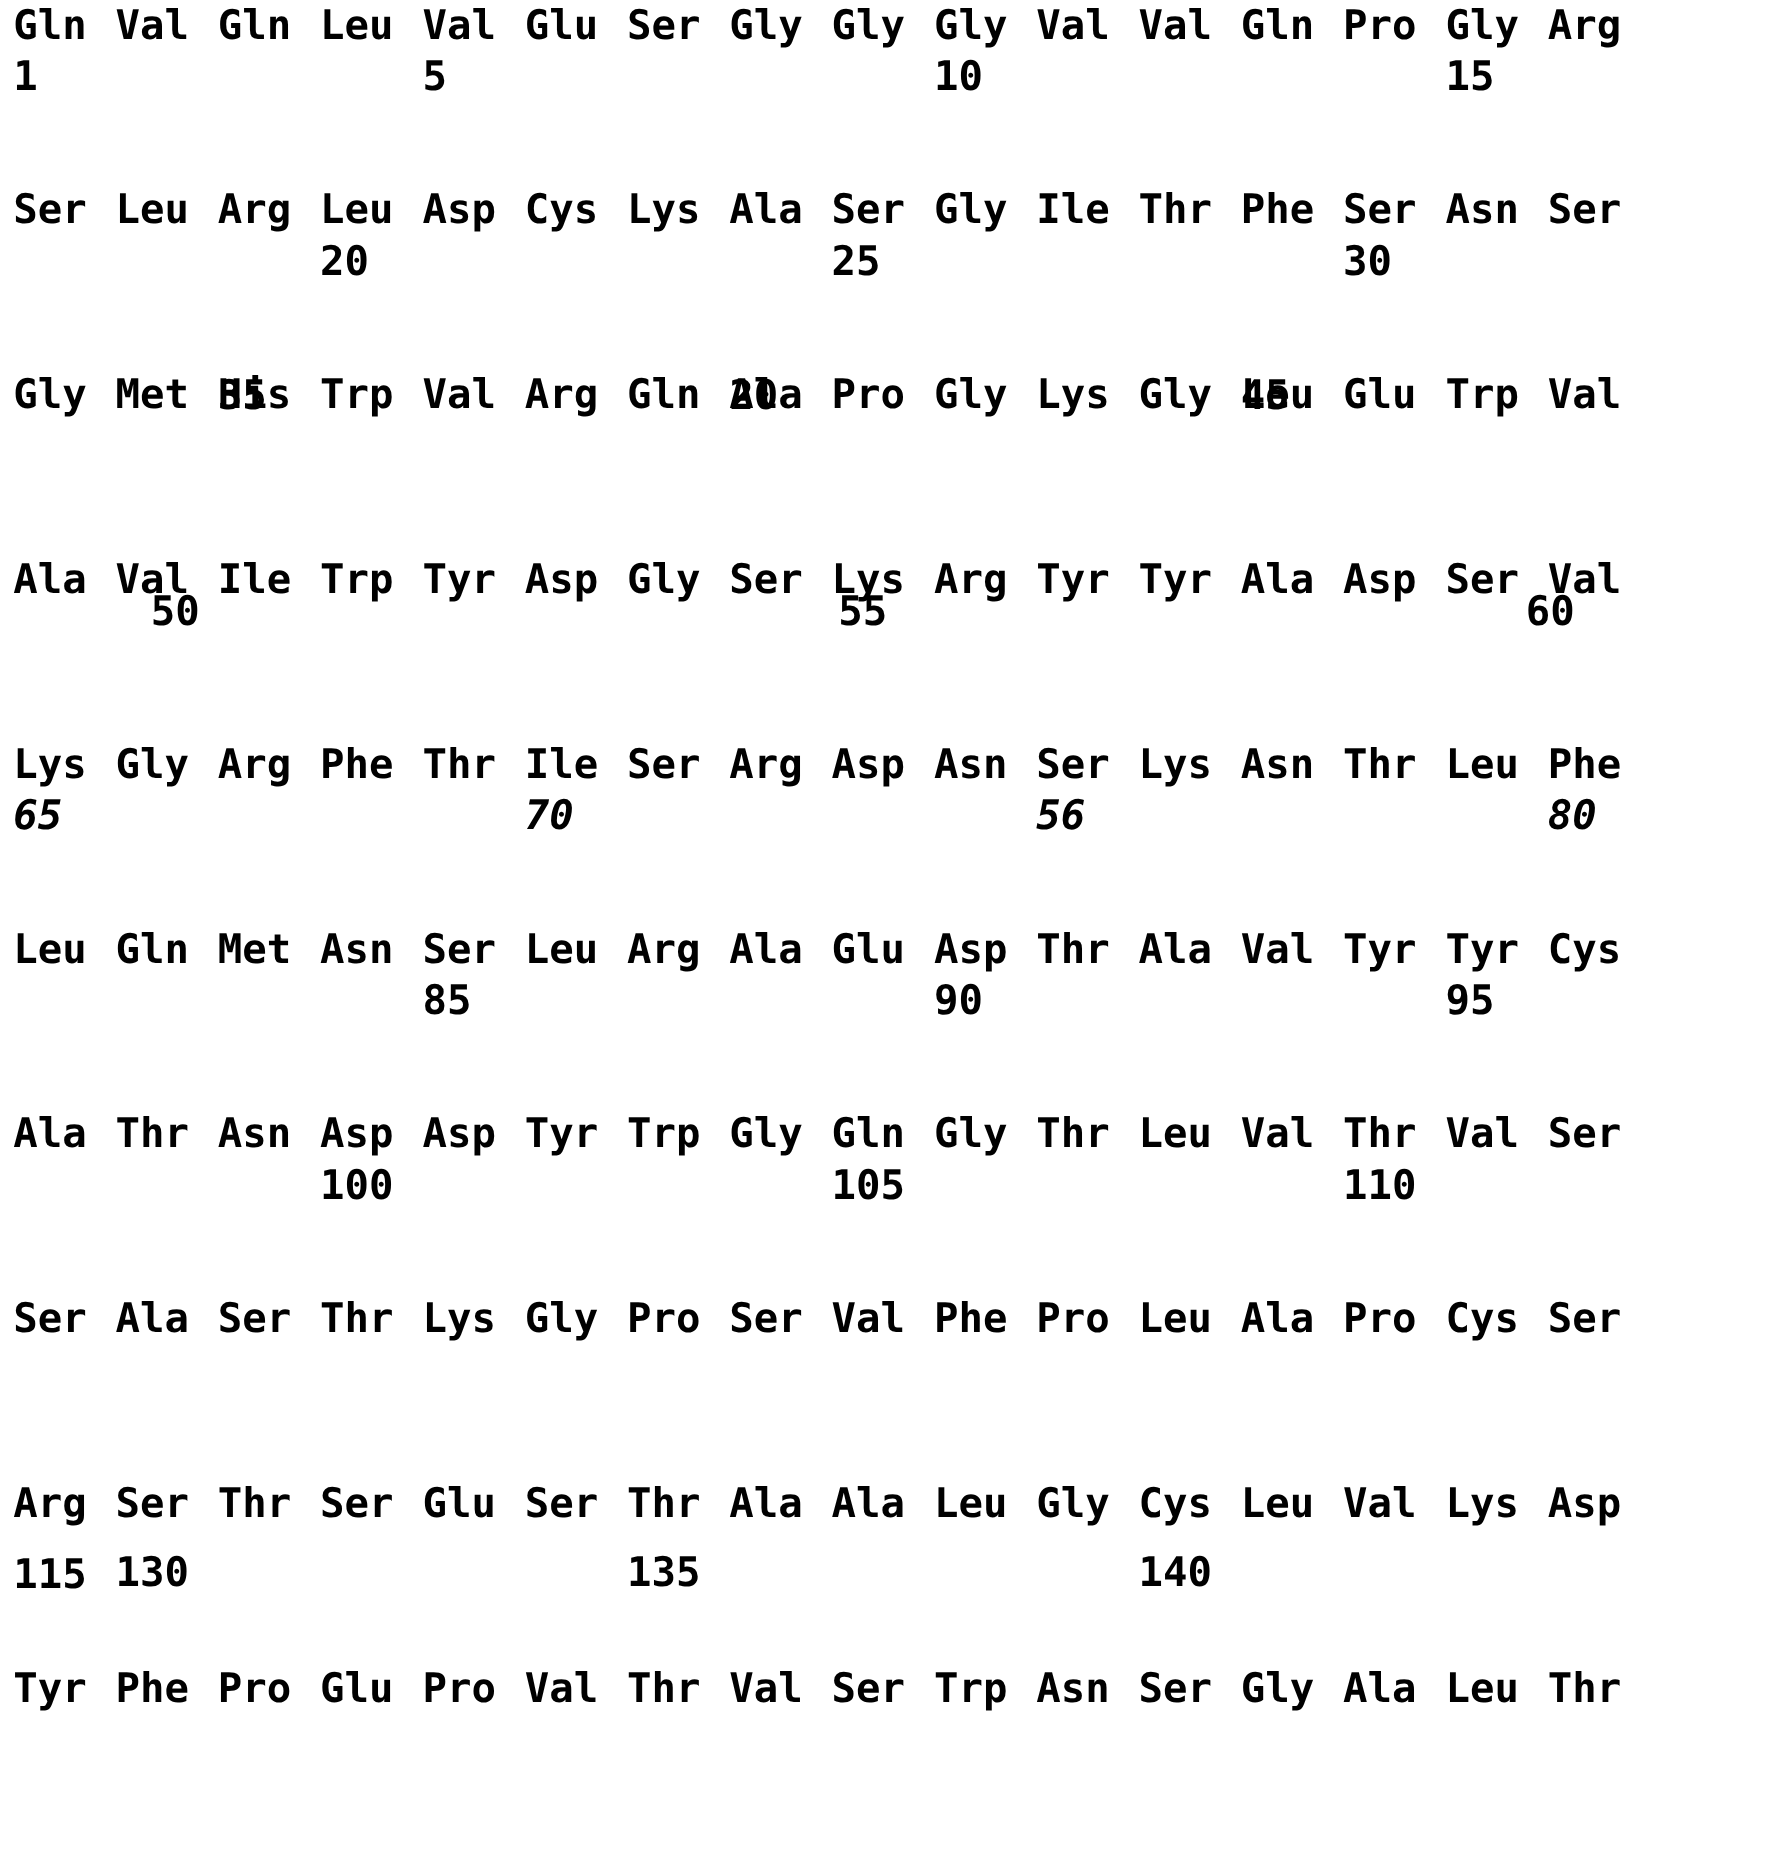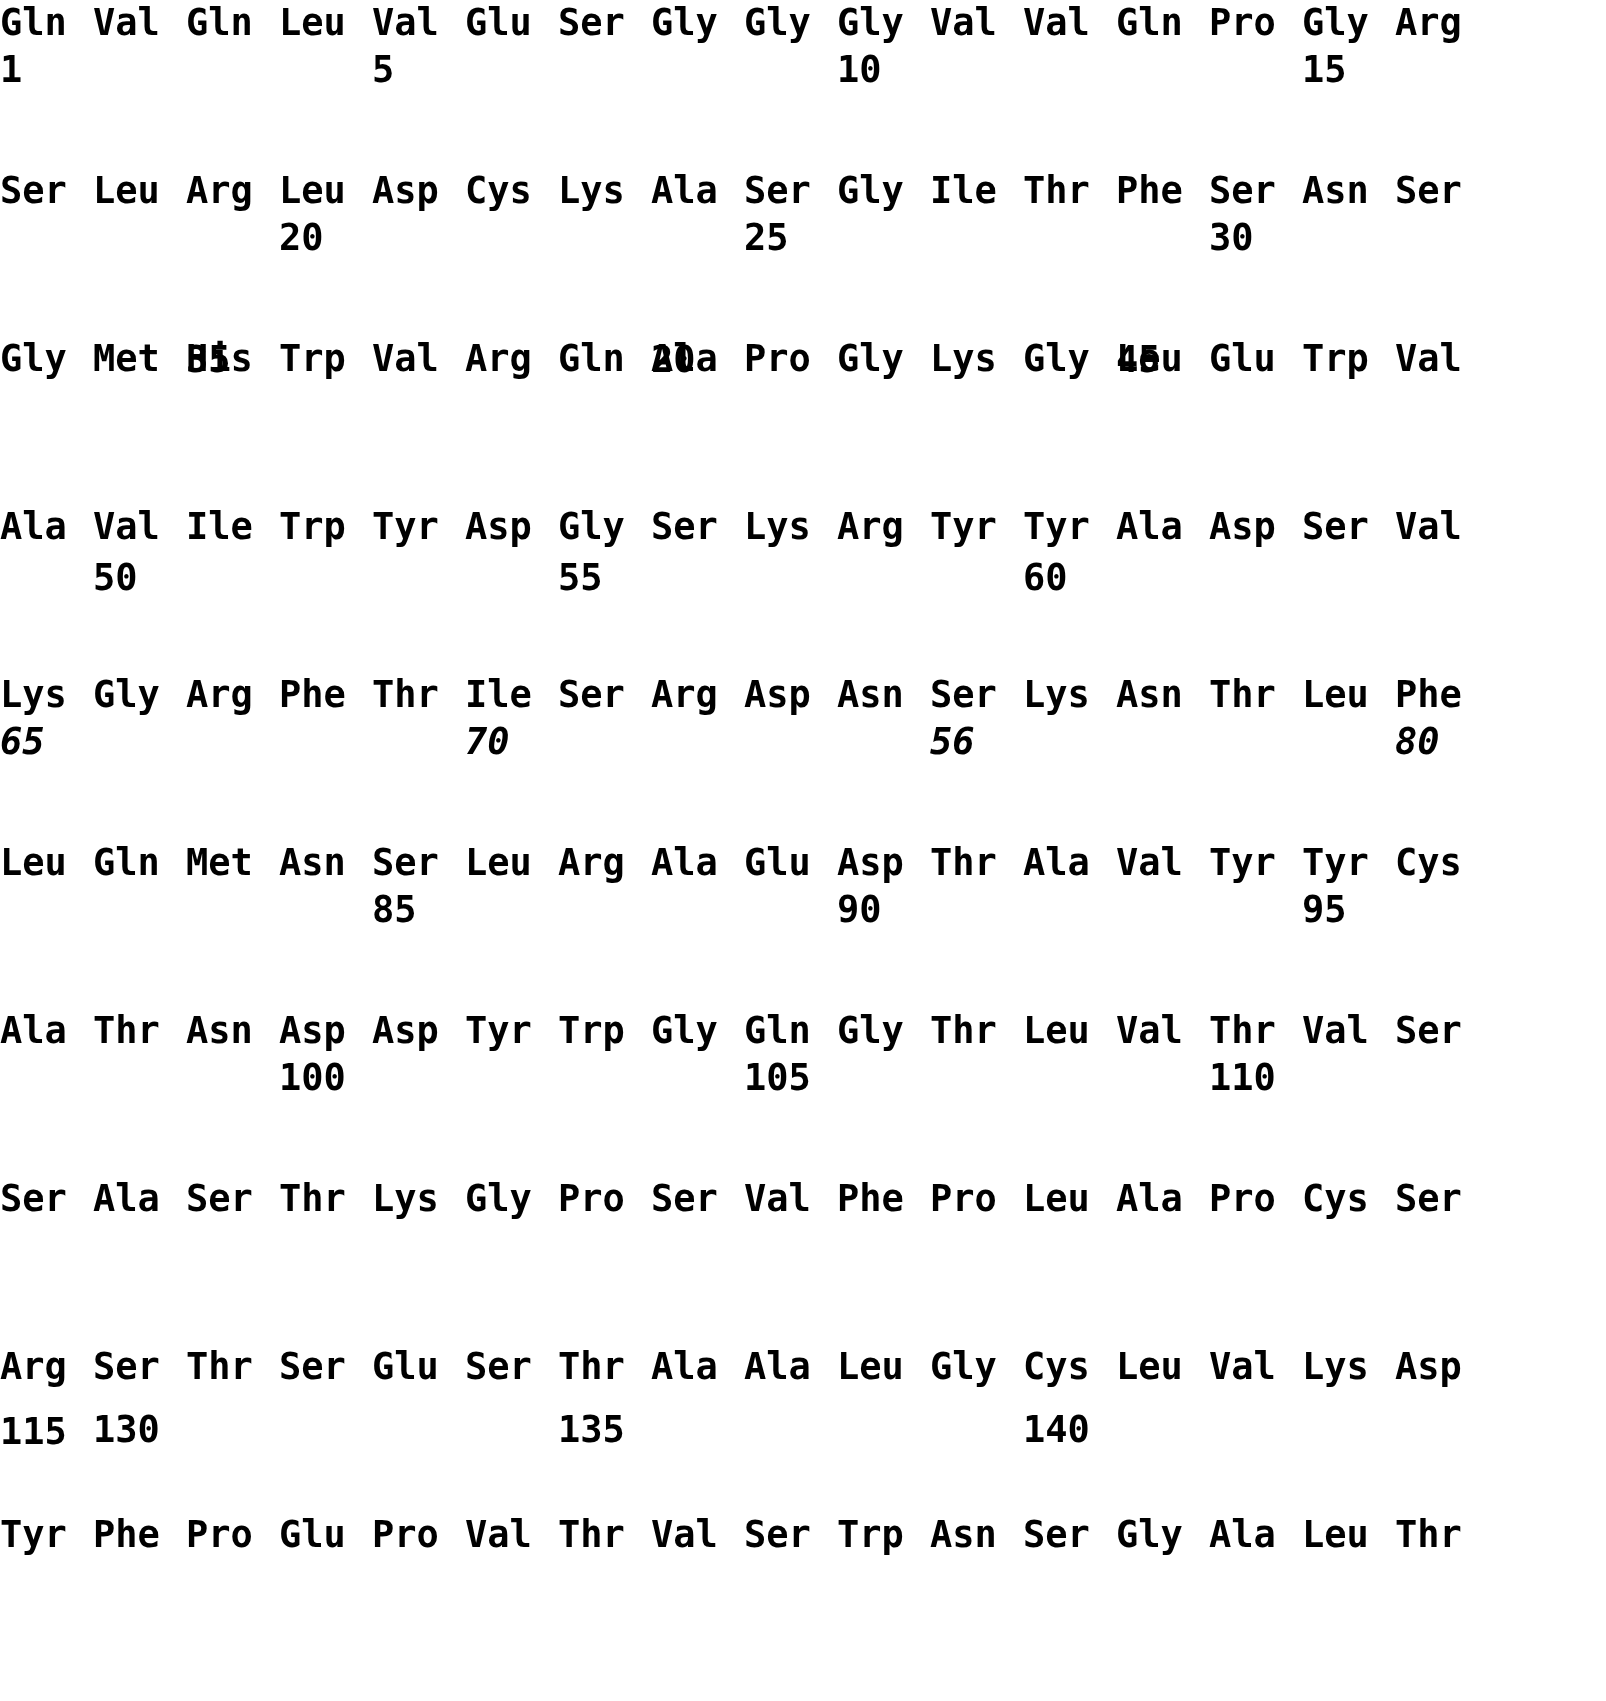--- a/index.html
+++ b/index.html
@@ -8,21 +8,21 @@
     background: #ffffff;
   }
   body {
     width: 1606px;
     height: 1701px;
     font-family: "DejaVu Sans Mono", "Liberation Mono", monospace;
     color: #000000;
     overflow: hidden;
   }
   .sheet {
-    padding: 0px 0 0 0;
+    padding: 0px 0 0 12px;
     box-sizing: border-box;
   }
   .seq-row {
     height: 168px;
     display: block;
     position: relative;
   }
   .residues {
     display: flex;
     flex-direction: row;
@@ -410,21 +410,21 @@
           <div class="res-cell">
             <span class="res-name">Asp</span>
           </div>
           <div class="res-cell">
             <span class="res-name">Ser</span>
           </div>
           <div class="res-cell">
             <span class="res-name">Val</span>
           </div>
         </div>
-        <div class="residues" style="height: auto; margin-top: 50px;">
+        <div class="residues" style="height: auto; margin-top: 28px; gap: 32px;">
           <div class="res-cell">
             <span class="res-num empty"></span>
           </div>
           <div class="res-cell">
             <span class="res-num">50</span>
           </div>
           <div class="res-cell">
             <span class="res-num empty"></span>
           </div>
           <div class="res-cell">

